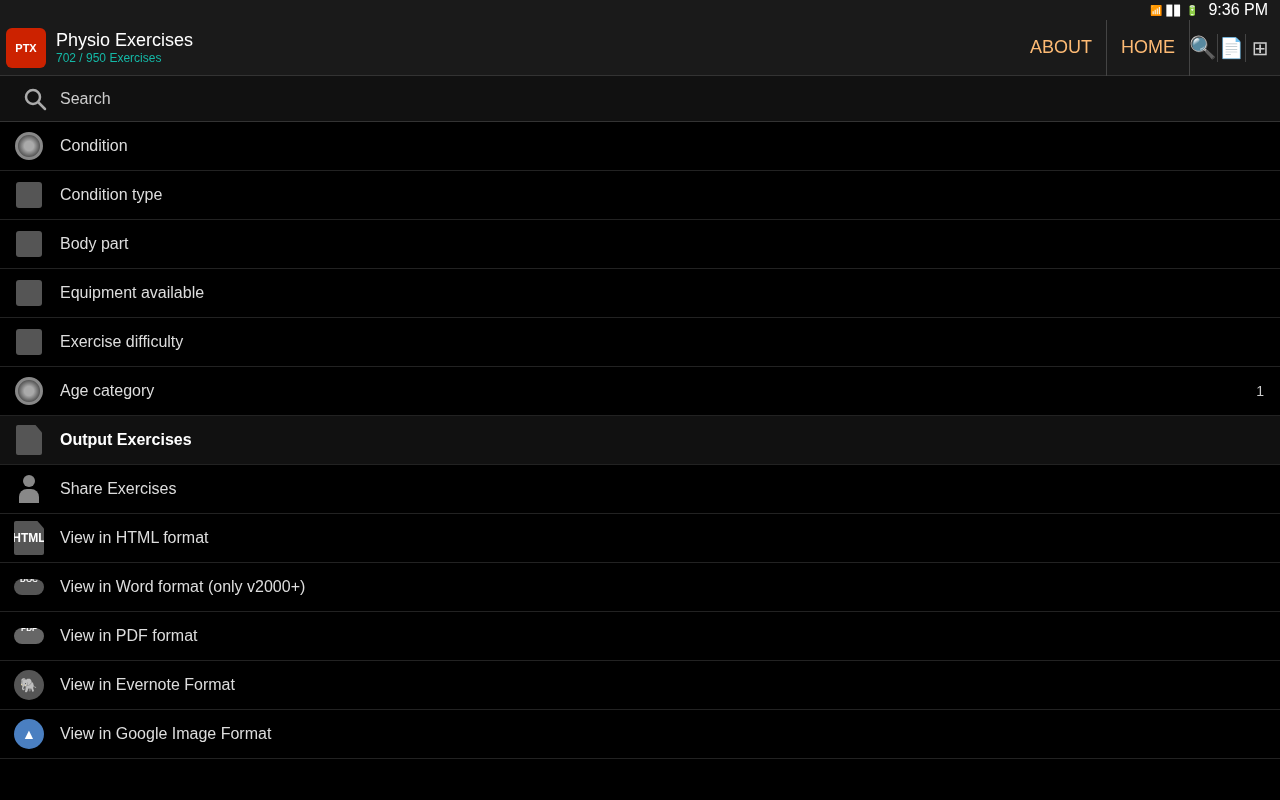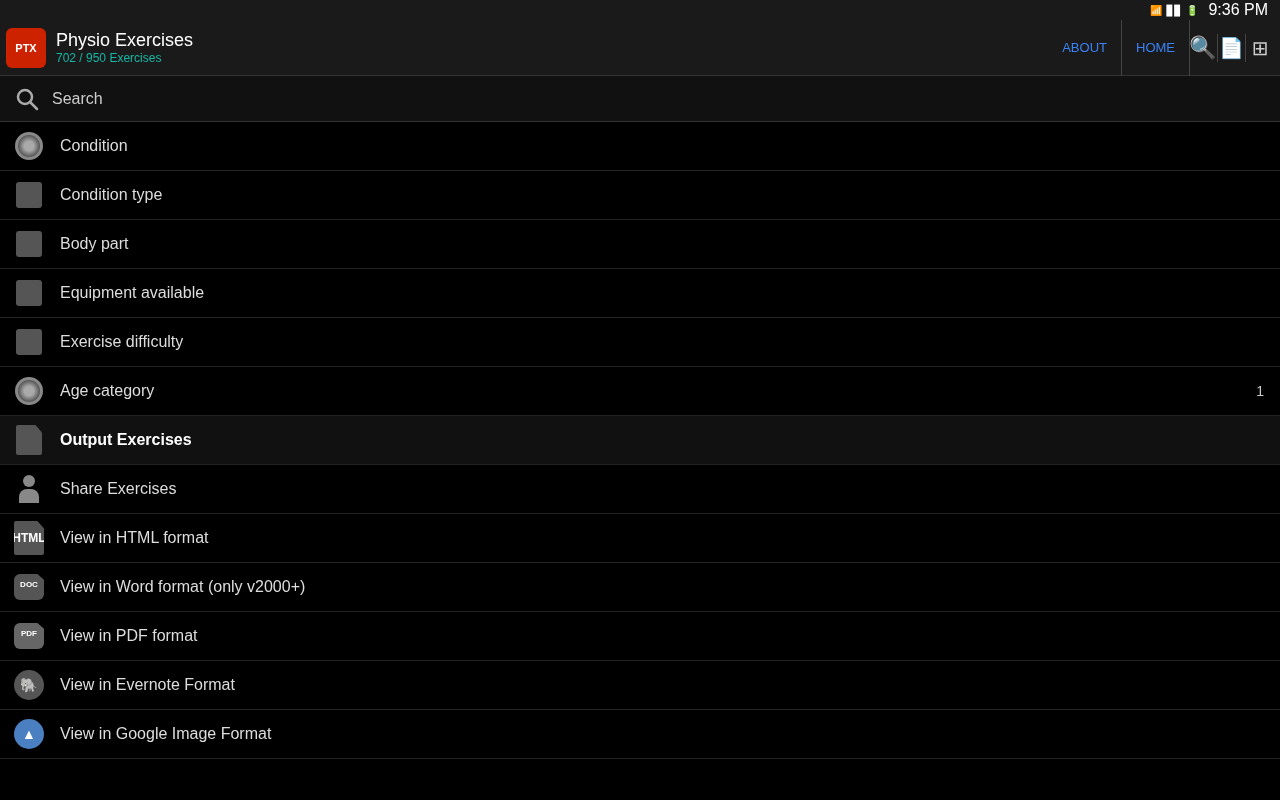--- a/index.html
+++ b/index.html
@@ -63,22 +63,22 @@
     .app-subtitle {
       font-size: 12px;
       color: #14b8a6;
     }
     .top-nav {
       display: flex;
       align-items: center;
       gap: 0;
     }
     .top-nav-item {
-      color: #3b82f6;
-      font-size: 13px;
+      color: #fdba74;
+      font-size: 18px;
       padding: 0 14px;
       cursor: pointer;
       border-right: 1px solid #444;
       height: 56px;
       display: flex;
       align-items: center;
     }
     .top-nav-item:last-child {
       border-right: none;
     }
@@ -95,21 +95,21 @@
       border-right: 1px solid #444;
     }
     .top-nav-icon:last-child { border-right: none; }
 
     
     .search-row {
       background: #111;
       height: 46px;
       display: flex;
       align-items: center;
-      padding: 0 12px;
+      padding: 0 20px;
       border-bottom: 1px solid #333;
       gap: 10px;
     }
     .search-icon-wrap {
       width: 30px;
       height: 30px;
       display: flex;
       align-items: center;
       justify-content: center;
     }
@@ -209,23 +209,23 @@
       display: flex;
       align-items: center;
       justify-content: center;
       font-size: 12px;
       color: #fff;
       font-weight: bold;
       clip-path: polygon(0 0, 78% 0, 100% 22%, 100% 100%, 0 100%);
     }
     .icon-doc-label {
       width: 30px;
-      height: 26px;
-      background: #555;
-      border-radius: 6px;
+      height: 16px;
+      background: #555;
+      border-radius: 14px;
       display: flex;
       align-items: flex-end;
       justify-content: center;
       padding-bottom: 11px;
       font-size: 8px;
       color: #fff;
       font-weight: bold;
       clip-path: polygon(0 0, 78% 0, 100% 22%, 100% 100%, 0 100%);
     }
     .icon-evernote {

